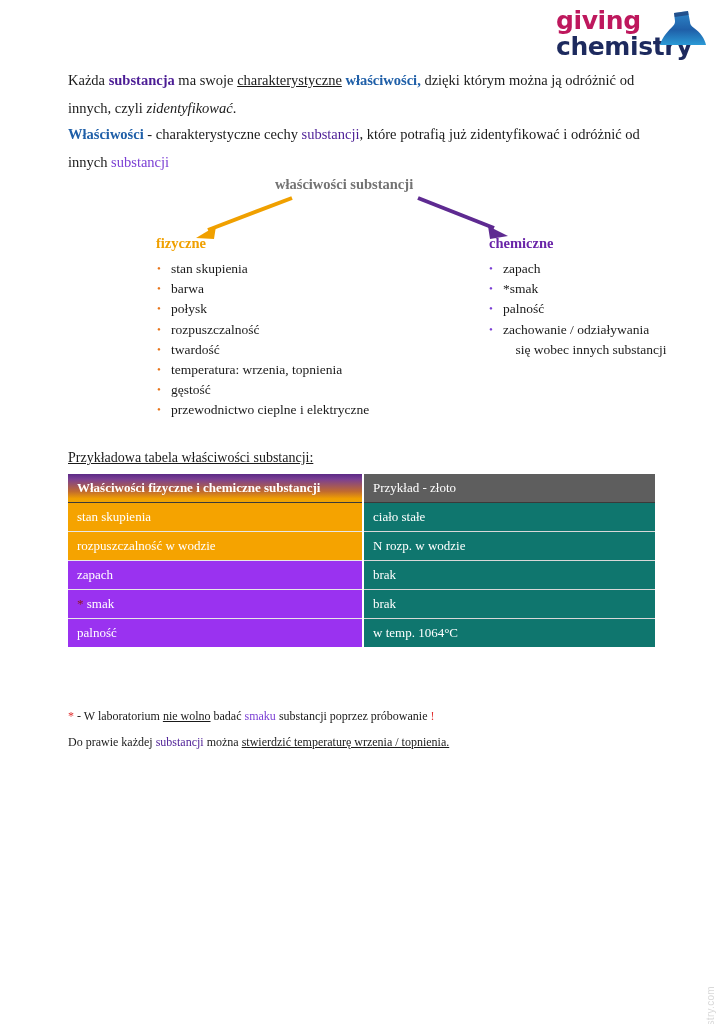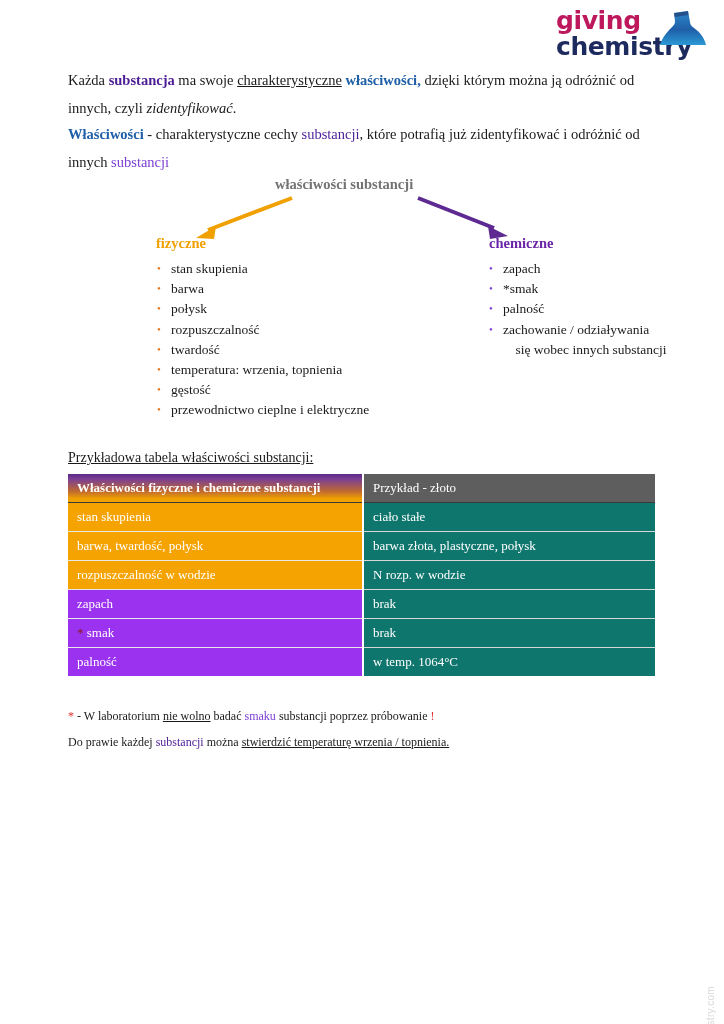--- a/index.html
+++ b/index.html
@@ -303,24 +303,20 @@
       <th class="th-left">Właściwości fizyczne i chemiczne substancji</th>
       <th class="th-right split">Przykład - złoto</th>
     </tr>
   </thead>
   <tbody>
     <tr>
       <td class="cell-orange">stan skupienia</td>
       <td class="cell-gray split">ciało stałe</td>
     </tr>
     <tr>
-      <td class="cell-orange">barwa, twardość, połysk</td>
-      <td class="cell-gray split">barwa złota, plastyczne, połysk</td>
-    </tr>
-    <tr>
       <td class="cell-orange">rozpuszczalność w wodzie</td>
       <td class="cell-gray split">N rozp. w wodzie</td>
     </tr>
     <tr>
       <td class="cell-purple">zapach</td>
       <td class="cell-gray split">brak</td>
     </tr>
     <tr>
       <td class="cell-purple"><span class="ast">*</span><span> smak</span></td>
       <td class="cell-gray split">brak</td>

